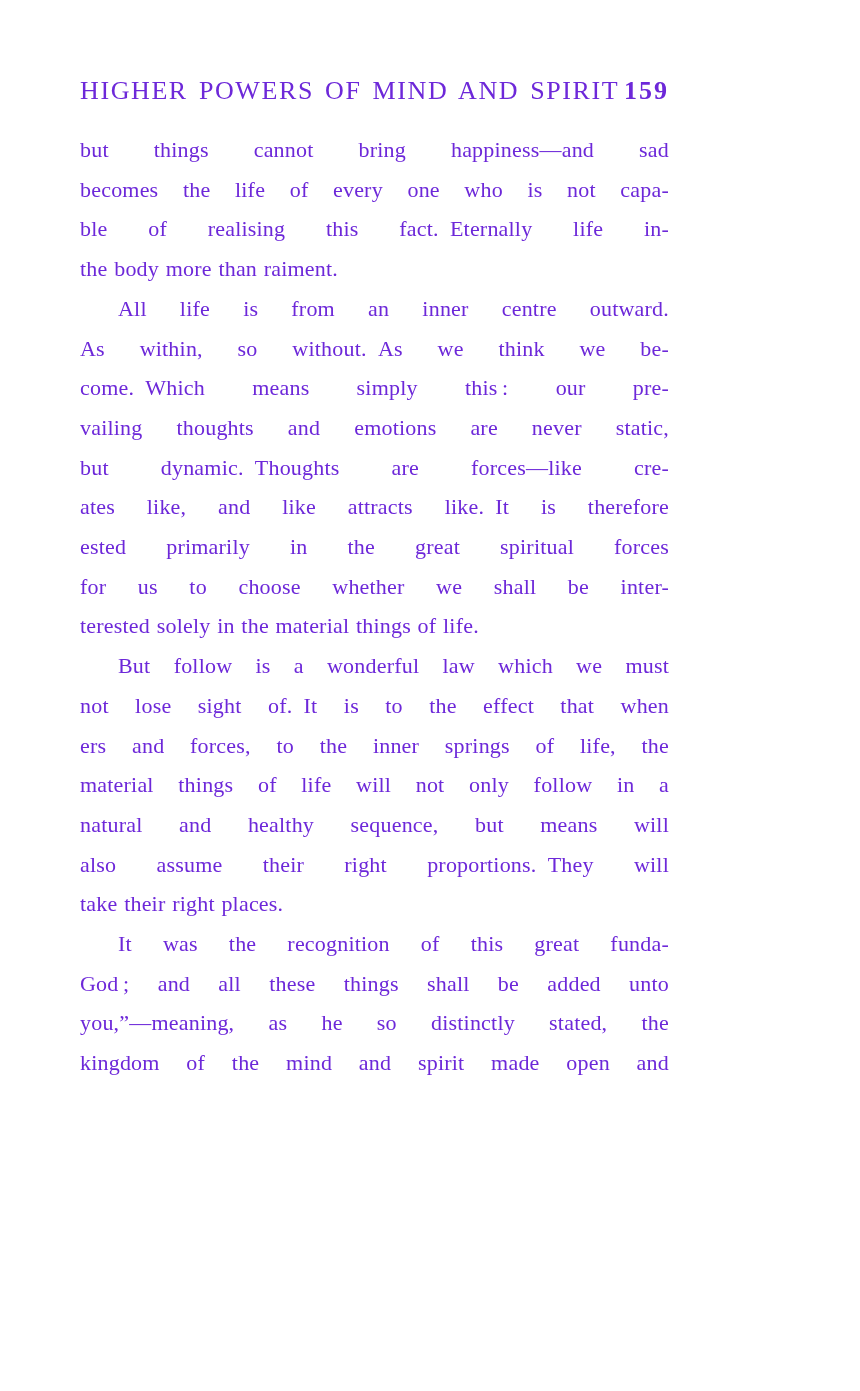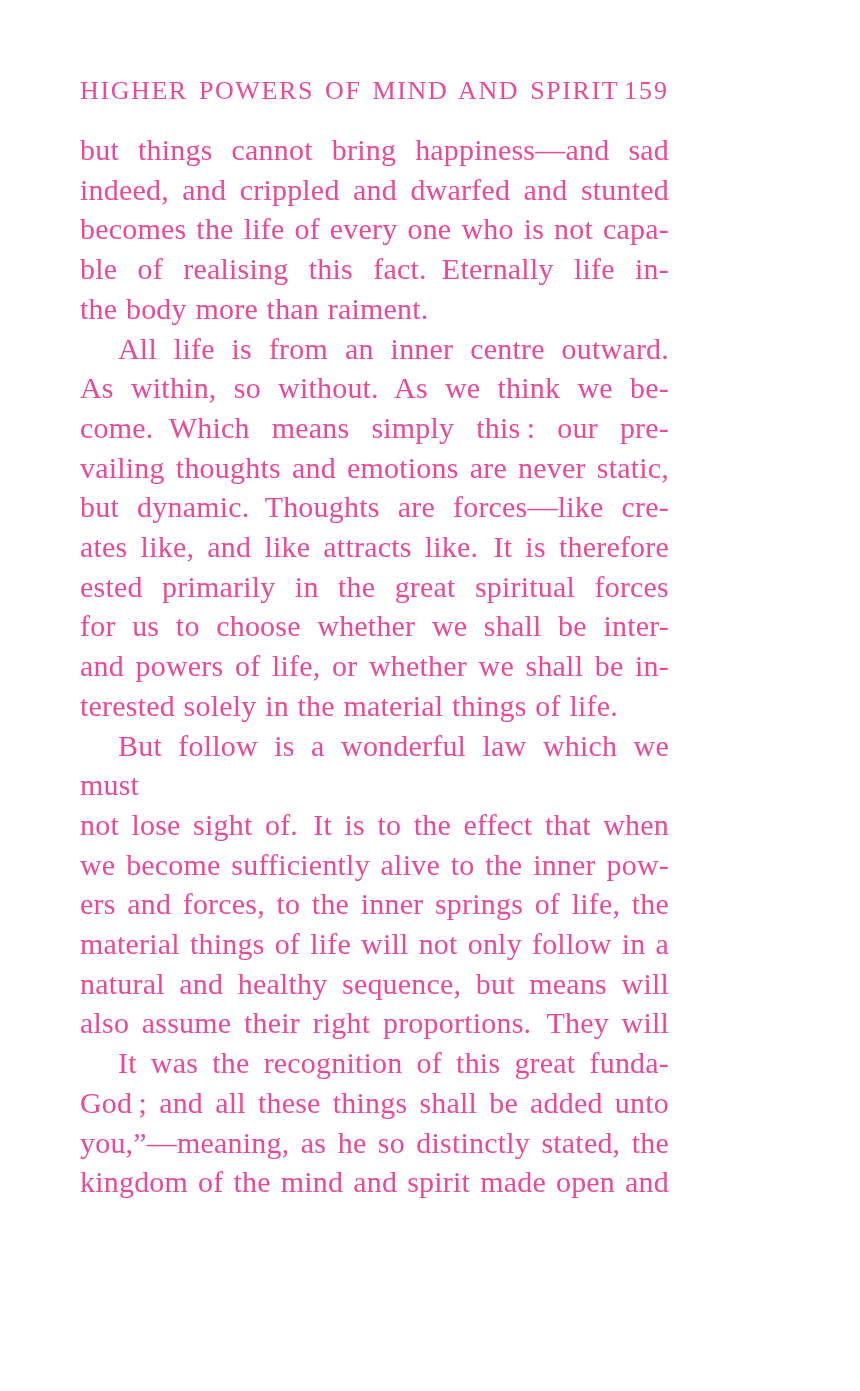--- a/index.html
+++ b/index.html
@@ -3,45 +3,46 @@
 <meta charset="utf-8">
 <style>
   * { margin: 0; padding: 0; box-sizing: border-box; }
   html, body { background: #ffffff; }
 
   .scan-page {
     position: relative;
     width: 744px;
     height: 1391px;
     background: #ffffff;
-    color: #ec4899;
+    color: #6d28d9;
     font-family: "Liberation Serif", "DejaVu Serif", serif;
     padding: 76px 75px 0 80px;
     overflow: hidden;
     border-radius: 8px;
   }
 
   .running-head {
     display: flex;
     justify-content: space-between;
     align-items: baseline;
     font-size: 26px;
     line-height: 30px;
     letter-spacing: 1.6px;
     word-spacing: 3px;
     white-space: nowrap;
     margin-bottom: 24px;
   }
 
   .running-head .page-number {
     letter-spacing: 2px;
+    font-weight: bold;
   }
 
   .body-text {
-    font-size: 30px;
+    font-size: 22px;
     line-height: 39.7px;
     letter-spacing: 0.2px;
     word-spacing: 1px;
   }
 
   .line {
     text-align: justify;
     text-align-last: justify;
     white-space: normal;
   }
@@ -59,40 +60,38 @@
 
 <div class="scan-page">
 
   <div class="running-head">
     <span class="head-title">HIGHER POWERS OF MIND AND SPIRIT</span>
     <span class="page-number">159</span>
   </div>
 
   <div class="body-text">
     <p class="line">but things cannot bring happiness—and sad</p>
-    <p class="line">indeed, and crippled and dwarfed and stunted</p>
     <p class="line">becomes the life of every one who is not capa-</p>
     <p class="line">ble of realising this fact. Eternally life in-</p>
     <p class="line para-end">the body more than raiment.</p>
     <p class="line indent">All life is from an inner centre outward.</p>
     <p class="line">As within, so without. As we think we be-</p>
     <p class="line">come. Which means simply this : our pre-</p>
     <p class="line">vailing thoughts and emotions are never static,</p>
     <p class="line">but dynamic. Thoughts are forces—like cre-</p>
     <p class="line">ates like, and like attracts like. It is therefore</p>
     <p class="line">ested primarily in the great spiritual forces</p>
     <p class="line">for us to choose whether we shall be inter-</p>
-    <p class="line">and powers of life, or whether we shall be in-</p>
     <p class="line para-end">terested solely in the material things of life.</p>
     <p class="line indent">But follow is a wonderful law which we must</p>
     <p class="line">not lose sight of. It is to the effect that when</p>
-    <p class="line">we become sufficiently alive to the inner pow-</p>
     <p class="line">ers and forces, to the inner springs of life, the</p>
     <p class="line">material things of life will not only follow in a</p>
     <p class="line">natural and healthy sequence, but means will</p>
     <p class="line">also assume their right proportions. They will</p>
+    <p class="line para-end">take their right places.</p>
     <p class="line indent">It was the recognition of this great funda-</p>
     <p class="line">God ; and all these things shall be added unto</p>
     <p class="line">you,”—meaning, as he so distinctly stated, the</p>
     <p class="line">kingdom of the mind and spirit made open and</p>
   </div>
 
 </div>
 
 </body></html>

